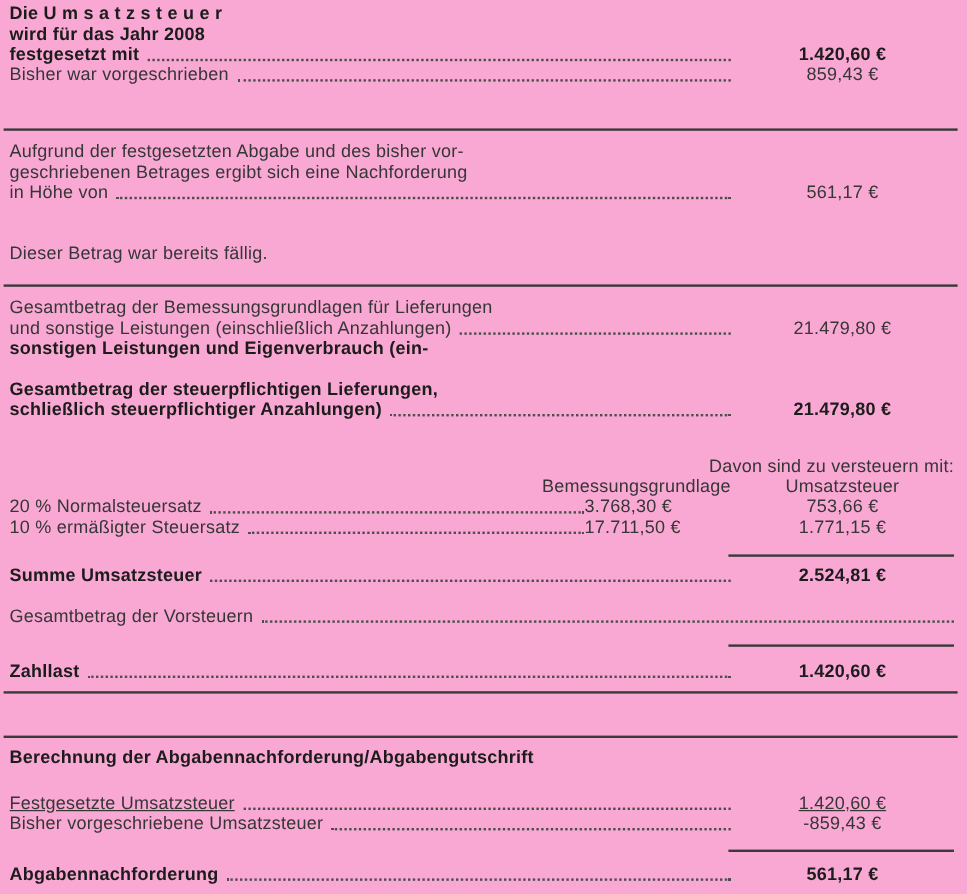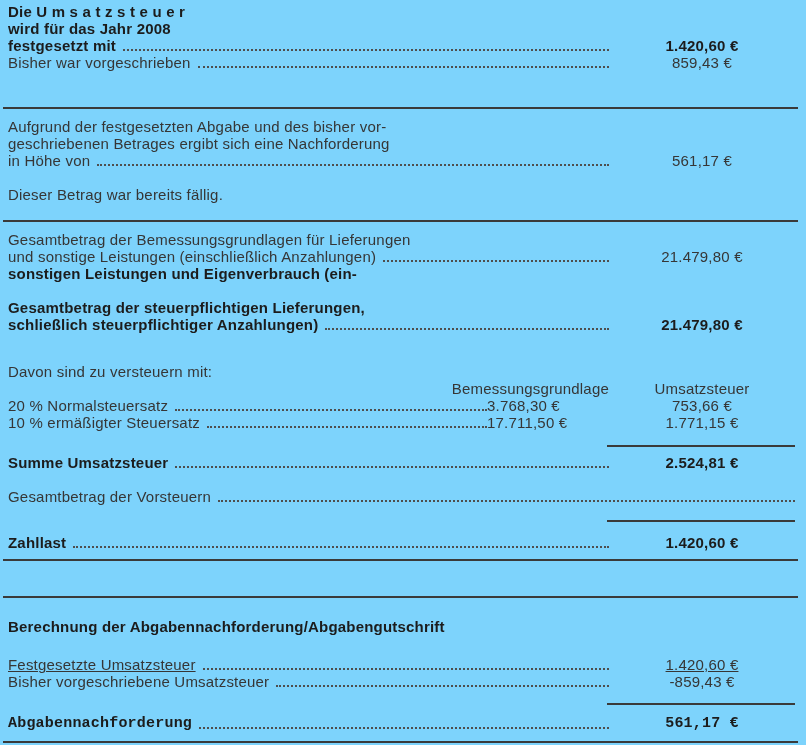--- a/index.html
+++ b/index.html
@@ -1,56 +1,56 @@
 <!DOCTYPE html>
 <html><head>
 <meta charset="utf-8">
 <style>
   html,body { margin:0; padding:0; background:#ffffff; }
   .page {
     position:relative;
     width:806px; height:745px;
     box-sizing:border-box;
     padding:3px 11px 0 8px;
-    background:#7dd3fc;
+    background:#f9a8d4;
     font-family:"Liberation Sans", sans-serif;
     font-size:15px; line-height:17px;
     color:#363636;
     letter-spacing:0.2px;
     overflow:hidden;
   }
   .line  { white-space:nowrap; }
   .row   { display:flex; align-items:flex-end; }
   .lbl   { white-space:nowrap; flex:0 0 auto; }
   .dots  { flex:1 1 auto; border-bottom:2px dotted #4e4e4e; margin:0 0 3px 7px; min-width:24px; }
   .val   { flex:0 0 186px; text-align:center; white-space:nowrap; }
   .vmid  { flex:0 0 122px; text-align:left; white-space:nowrap; }
   .sp    { flex:1 1 auto; }
   .b     { font-weight:700; color:#1c1c1c; }
   .rule  { height:0; border:0; border-top:2px solid #3a3a3a; margin:0 -3px 0 -5px; }
   .ruleR { height:0; border:0; border-top:2px solid #3a3a3a; width:188px; margin:0 0 0 auto; }
 
   .mtA  { margin-top:36px; }  
   .mtB  { margin-top:9px;  }
-  .mtB4 { margin-top:17px; }
+  .mtB4 { margin-top:34px; }
   .mtR2 { margin-top:17px; }
   .mtC  { margin-top:9px;  }
   .mtC3 { margin-top:17px; }
-  .mtD  { margin-top:30px; }
+  .mtD  { margin-top:30px;text-align:right; }
   .mtS1 { margin-top:14px; }
   .mtE1 { margin-top:7px;  }
   .mtE2 { margin-top:17px; }
   .mtS2 { margin-top:15px; }
   .mtE3 { margin-top:12px; }
   .mtR3 { margin-top:8px;  }
   .mtR4 { margin-top:35px; }
-  .mtF0 { margin-top:20px;  }
+  .mtF0 { margin-top:8px;  }
   .mtF1 { margin-top:21px;text-decoration:underline; }
   .mtS3 { margin-top:13px; }
-  .mtF3 { margin-top:10px;font-family:Liberation Mono, monospace; }
+  .mtF3 { margin-top:10px; }
   .mtR5 { margin-top:9px;  }
 </style>
 </head>
 <body>
 
 <div class="page">
 
   <section>
     <div class="line b">Die U m s a t z s t e u e r</div>
     <div class="line b">wird für das Jahr 2008</div>

